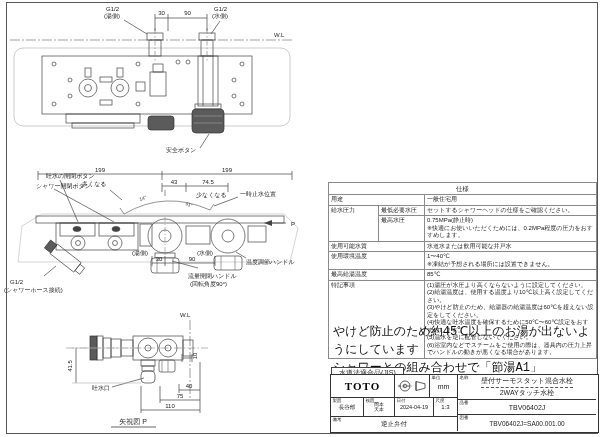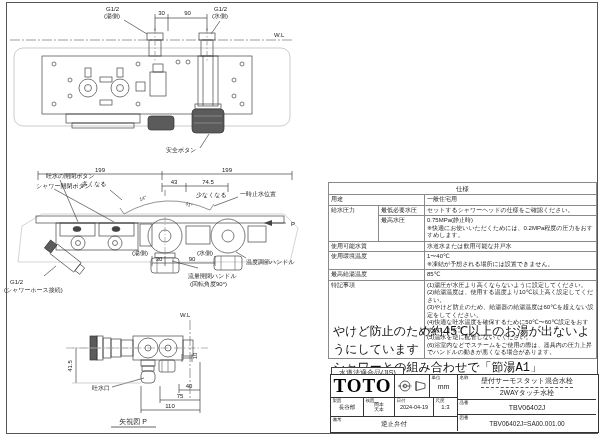--- a/index.html
+++ b/index.html
@@ -18,21 +18,21 @@
   
   .notes{font-size:12px;line-height:1.5;color:#111;font-family:Liberation Mono, monospace;}
   
   .stamp{display:inline-block;border:1px solid #444;font-size:7px;padding:0px 7px;background:#fff;}
   
   #tblock{position:absolute;left:330px;top:374px;width:267px;height:57px;border:1px solid #333;background:#fff;}
   #tblock .cell{position:absolute;box-sizing:border-box;display:flex;align-items:center;justify-content:center;}
   #tblock .tb-label{position:absolute;top:0px;left:1.5px;font-size:4.5px;line-height:5px;color:#222;}
   .br{border-right:1px solid #333;}
   .bb{border-bottom:1px solid #333;}
-  .logo{font-family:"Liberation Serif","DejaVu Serif",serif;font-weight:bold;font-size:19px;letter-spacing:1px;color:#000;}
+  .logo{font-family:"Liberation Serif","DejaVu Serif",serif;font-weight:bold;font-size:11px;letter-spacing:1px;color:#000;}
   .v6{font-size:6px;}.v55{font-size:5.5px;}.v5{font-size:5px;line-height:5.5px;text-align:center;}
   .v7{font-size:7px;}.v65{font-size:6.5px;}
   .namecell{flex-direction:column;align-items:stretch;justify-content:stretch;}
   .nline{flex:1;display:flex;align-items:center;justify-content:center;font-size:7px;}
   .nline.first{border-bottom:1px dashed #555;}
 </style>
 </head>
 <body>
 
 <div id="sheet">

